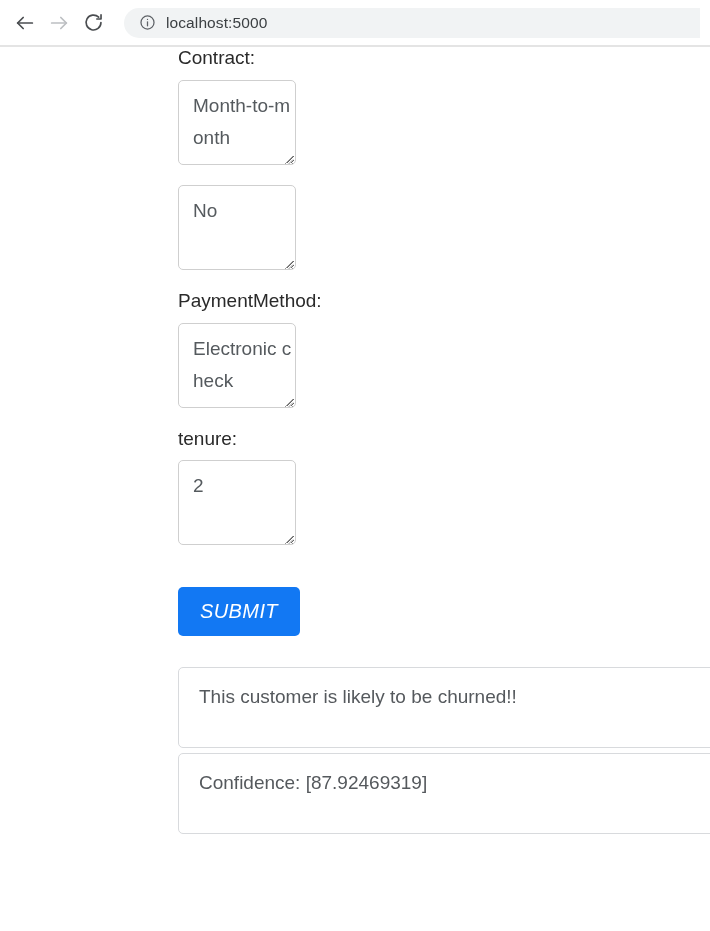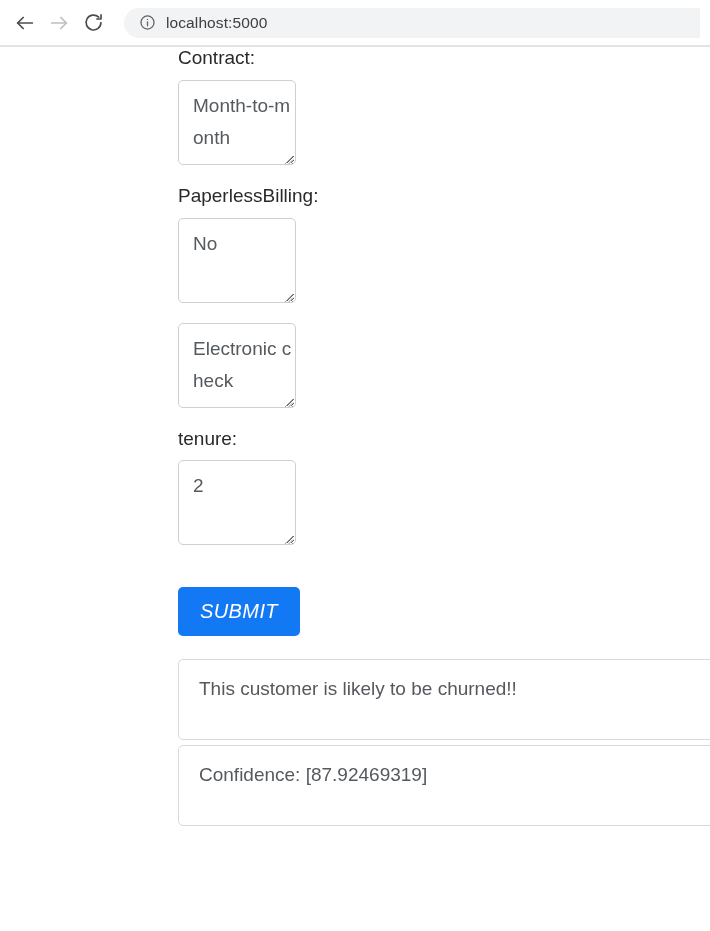--- a/index.html
+++ b/index.html
@@ -140,21 +140,21 @@
     border-radius: 5px;
     font-family: "Liberation Sans", sans-serif;
     font-size: 20px;
     letter-spacing: 0.4px;
     padding: 14px 22px 15px 22px;
     cursor: pointer;
     line-height: 1;
     font-style: italic;
   }
 
-  .result-stack { margin-top: 23px; }
+  .result-stack { margin-top: 31px; }
   .result-box {
     width: 560px;
     height: 81px;
     box-sizing: border-box;
     border: 1px solid #d8dadd;
     border-radius: 5px;
     background: #ffffff;
     font-size: 19px;
     color: #55595d;
     padding: 18px 0 0 20px;
@@ -217,35 +217,35 @@
           <line x1="11" y1="3" x2="3" y2="11"></line>
           <line x1="11" y1="6.6" x2="6.6" y2="11"></line>
           <line x1="11" y1="10" x2="10" y2="11"></line>
         </svg>
       </span>
     </span>
   </div>
 
   
   <div class="field-block">
-    <p class="field-label">PaperlessBilling:</p>
     <span class="box-wrap">
       <textarea class="input-box" style="">No</textarea>
       <span class="grip">
         <svg width="12" height="12" viewBox="0 0 12 12" stroke="#8d8d8d" stroke-width="0.9">
           <line x1="11" y1="3" x2="3" y2="11"></line>
           <line x1="11" y1="6.6" x2="6.6" y2="11"></line>
           <line x1="11" y1="10" x2="10" y2="11"></line>
         </svg>
       </span>
     </span>
   </div>
 
   
   <div class="field-block">
+    <p class="field-label">PaymentMethod:</p>
     <span class="box-wrap">
       <textarea class="input-box" style="">Electronic check</textarea>
       <span class="grip">
         <svg width="12" height="12" viewBox="0 0 12 12" stroke="#8d8d8d" stroke-width="0.9">
           <line x1="11" y1="3" x2="3" y2="11"></line>
           <line x1="11" y1="6.6" x2="6.6" y2="11"></line>
           <line x1="11" y1="10" x2="10" y2="11"></line>
         </svg>
       </span>
     </span>

